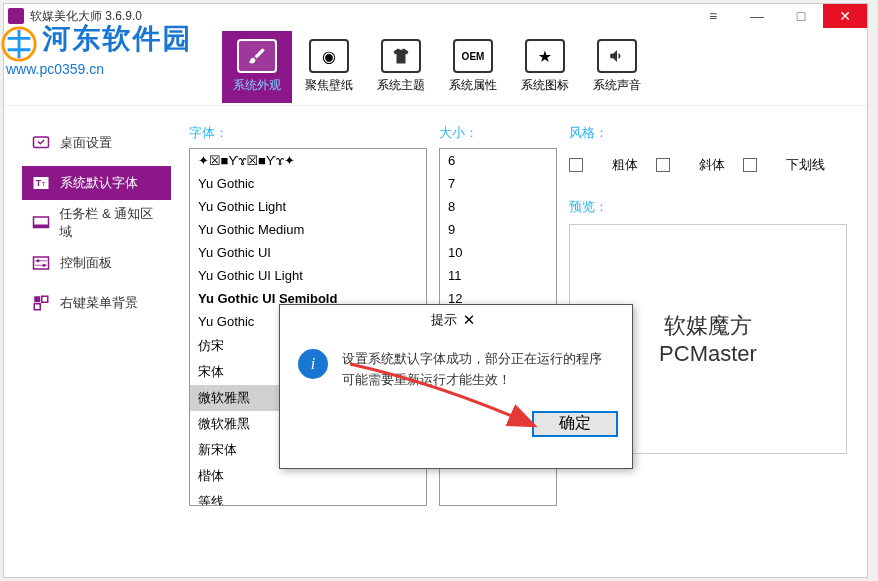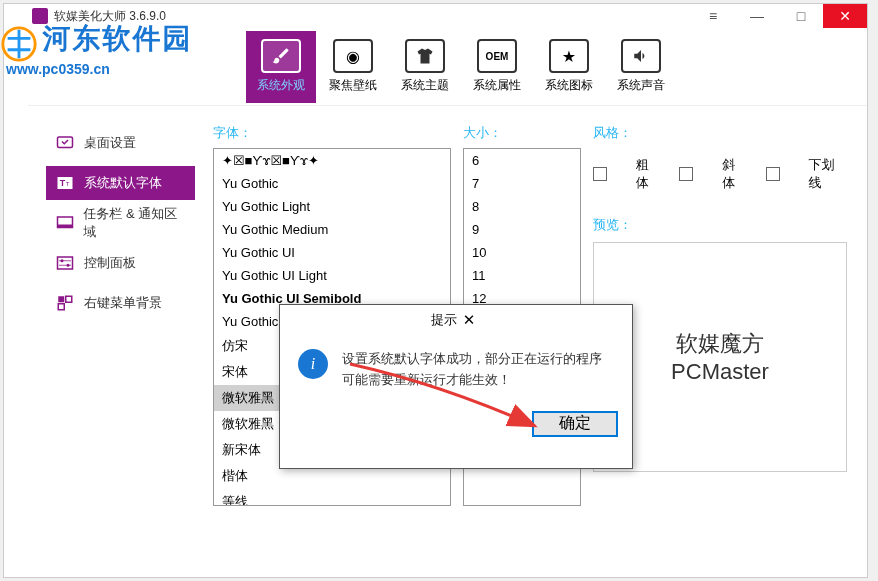--- a/index.html
+++ b/index.html
@@ -1,30 +1,30 @@
 <!DOCTYPE html>
 <html><head>
   <meta charset="utf-8">
   <style>
     * { margin: 0; padding: 0; box-sizing: border-box; font-family: "Microsoft YaHei", sans-serif; }
     body { width: 878px; height: 581px; background: #f0f0f0; position: relative; overflow: hidden; }
     
-    .window { width: 865px; height: 575px; background: #fff; margin: 3px; border: 1px solid #ccc; position: relative; padding-left: 24px; }
+    .window { width: 865px; height: 575px; background: #fff; margin: 3px; border: 1px solid #ccc; position: relative; }
     
     .titlebar { height: 24px; display: flex; align-items: center; padding: 0 4px; position: relative; }
     .app-icon { width: 16px; height: 16px; background: #8B1789; border-radius: 2px; margin-right: 6px; }
     .title-text { font-size: 12px; color: #333; }
     .title-controls { position: absolute; right: 0; top: 0; display: flex; }
     .ctrl-btn { width: 44px; height: 24px; display: flex; align-items: center; justify-content: center; font-size: 14px; color: #555; }
     .ctrl-close { background: #E81123; color: #fff; width: 44px; }
     
     .watermark { position: absolute; top: 20px; left: 0px; z-index: 10; pointer-events: none; }
     .wm-title { font-size: 28px; font-weight: bold; color: #1976D2; letter-spacing: 2px; }
     .wm-icon { display: inline-block; width: 38px; height: 38px; vertical-align: middle; }
-    .wm-url { font-size: 14px; color: #1976D2; margin-top: -2px; margin-left: 6px; font-weight: bold; }
+    .wm-url { font-size: 14px; color: #1976D2; margin-top: -2px; margin-left: 6px; }
     
     .toolbar { height: 78px; background: #fff; display: flex; align-items: center; padding-left: 218px; border-bottom: 1px solid #eee; }
     .tool-item { width: 70px; height: 72px; display: flex; flex-direction: column; align-items: center; justify-content: center; margin-right: 2px; cursor: pointer; }
     .tool-item.active { background: #8B1789; color: #7dd3fc; }
     .tool-icon { width: 40px; height: 34px; border: 2px solid #333; border-radius: 4px; display: flex; align-items: center; justify-content: center; margin-bottom: 4px; font-size: 16px; }
     .tool-item.active .tool-icon { border-color: #fff; background: rgba(255,255,255,0.15); }
     .tool-label { font-size: 12px; }
     
     .content { display: flex; height: calc(100% - 102px); }
     

